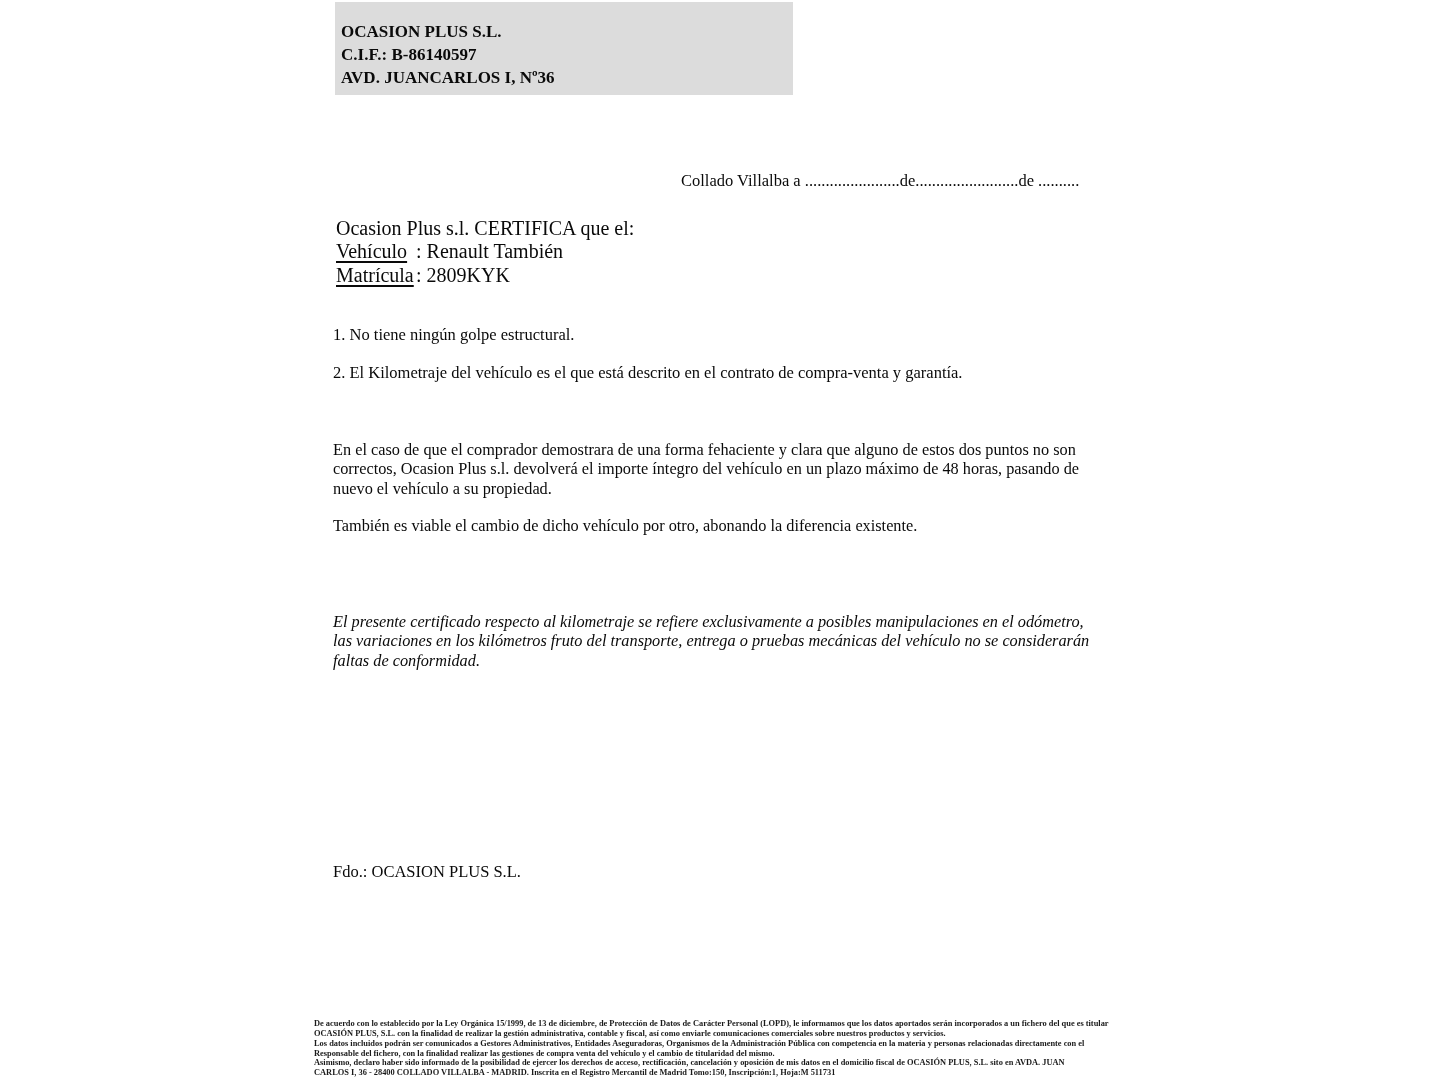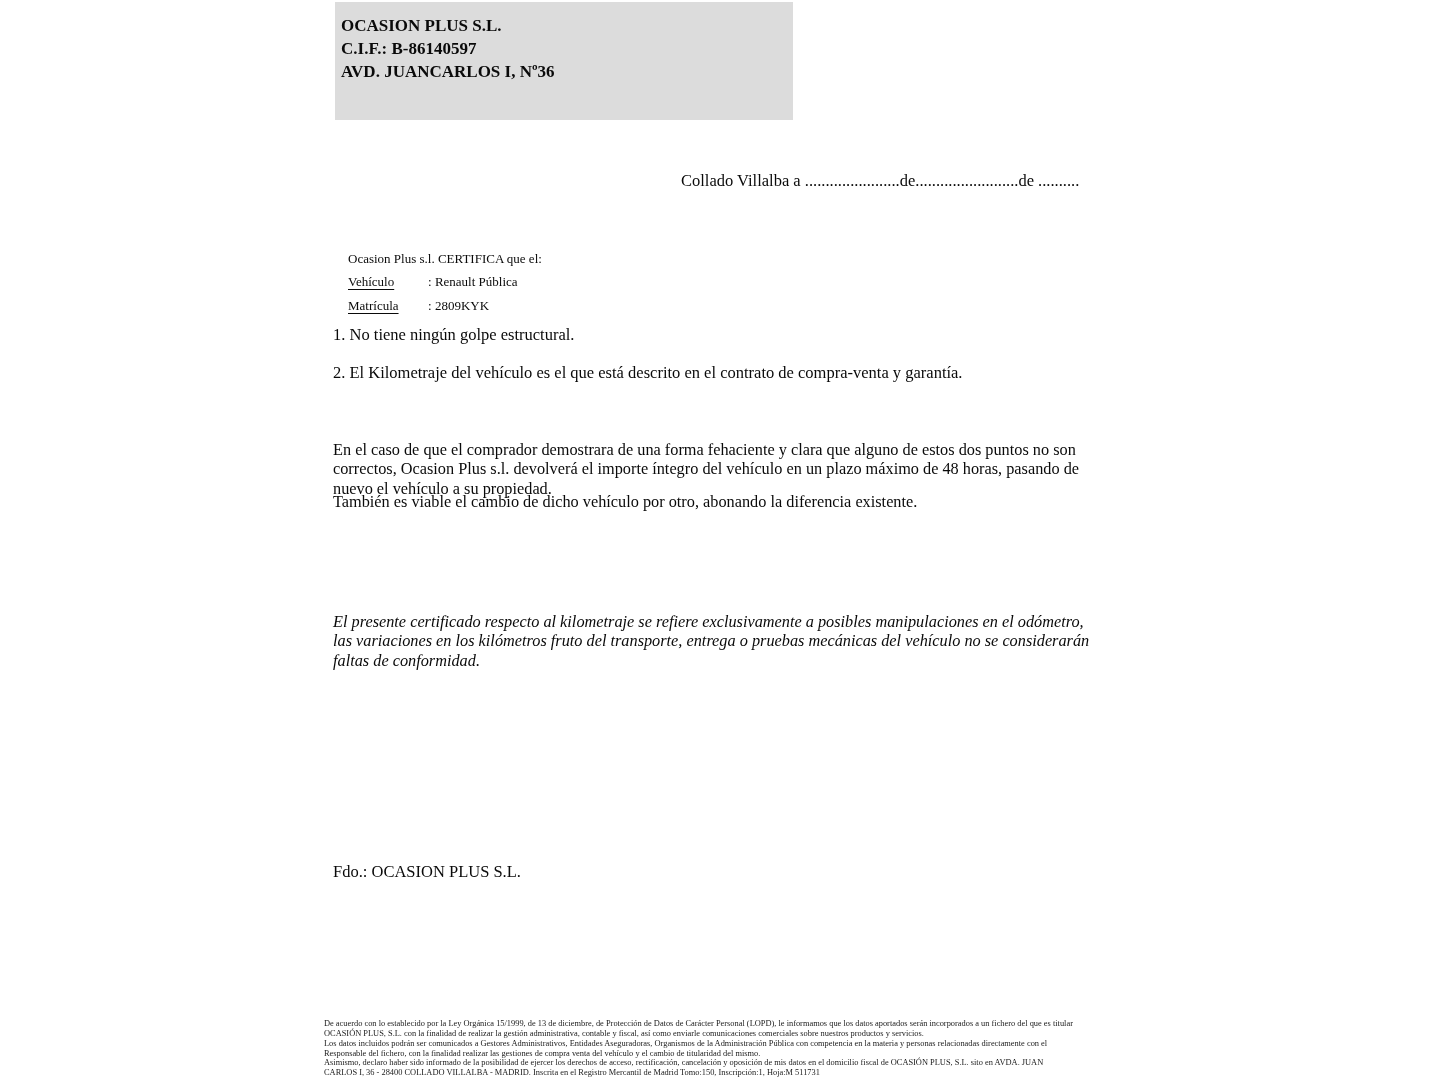--- a/index.html
+++ b/index.html
@@ -12,23 +12,23 @@
     color: #0a0a0a;
     overflow: hidden;
   }
 
   
   .letterhead {
     position: absolute;
     left: 335px;
     top: 2px;
     width: 458px;
-    height: 118px;
+    height: 93px;
     background: #dcdcdc;
-    padding: 12px 0 0 6px;
+    padding: 18px 0 0 6px;
     box-sizing: border-box;
   }
   .letterhead-line {
     font-weight: 700;
     font-size: 17px;
     line-height: 23.2px;
     white-space: nowrap;
   }
 
   
@@ -36,83 +36,83 @@
     position: absolute;
     left: 681px;
     top: 171px;
     font-size: 16.5px;
     white-space: nowrap;
   }
 
   
   .cert-block {
     position: absolute;
-    left: 348px;
+    left: 336px;
     top: 217px;
-    font-size: 13px;
-    margin-top: 30px;
+    font-size: 20px;
   }
   .cert-line { line-height: 23.3px; white-space: nowrap; }
   .cert-label { display: inline-block; width: 80px; }
   .cert-label span { text-decoration: underline; text-underline-offset: 3px; }
 
   
   .point { position: absolute; left: 333px; font-size: 16.5px; white-space: nowrap; }
   .point-1 { top: 325px; }
   .point-2 { top: 363px; }
 
   
   .para {
     position: absolute;
     left: 333px;
     width: 766px;
     font-size: 16.3px;
     line-height: 19.4px;
   }
   .para-1 { top: 440px; }
-  .para-2 { top: 492px; }
+  .para-2 { top: 516px; }
   .para-3 { top: 555px; }
   .para-4 { top: 612px; font-style: italic; }
 
   
   .signature {
     position: absolute;
     left: 333px;
     top: 862px;
     font-size: 16.5px;
     white-space: nowrap;
   }
 
   
   .legal {
     position: absolute;
-    left: 324px;
+    left: 314px;
     top: 1019px;
     font-size: 8.4px;
     line-height: 9.85px;
     color: #1a1a1a;
+    font-weight: bold;
   }
   .legal-line { white-space: nowrap; }
 </style>
 </head>
 <body>
 
 <div class="page">
 
   <div class="letterhead" style="background: rgb(220, 220, 220);">
     <div class="letterhead-line">OCASION PLUS S.L.</div>
     <div class="letterhead-line">C.I.F.: B-86140597</div>
     <div class="letterhead-line">AVD. JUANCARLOS I, Nº36</div>
   </div>
 
   <div class="date-line">Collado Villalba a .......................de.........................de ..........</div>
 
   <div class="cert-block">
     <div class="cert-line">Ocasion Plus s.l. CERTIFICA que el:</div>
-    <div class="cert-line"><span class="cert-label"><span>Vehículo</span></span><span>:</span> <span>Renault Pública</span></div>
+    <div class="cert-line"><span class="cert-label"><span>Vehículo</span></span><span>:</span> <span>Renault También</span></div>
     <div class="cert-line"><span class="cert-label"><span>Matrícula</span></span><span>:</span> <span>2809KYK</span></div>
   </div>
 
   <div class="point point-1">1. No tiene ningún golpe estructural.</div>
   <div class="point point-2">2. El Kilometraje del vehículo es el que está descrito en el contrato de compra-venta y garantía.</div>
 
   <div class="para para-1">En el caso de que el comprador demostrara de una forma fehaciente y clara que alguno de estos dos puntos no son correctos, Ocasion Plus s.l. devolverá el importe íntegro del vehículo en un plazo máximo de 48 horas, pasando de nuevo el vehículo a su propiedad.</div>
   <div class="para para-2">También es viable el cambio de dicho vehículo por otro, abonando la diferencia existente.</div>
   <div class="para para-4">El presente certificado respecto al kilometraje se refiere exclusivamente a posibles manipulaciones en el odómetro, las variaciones en los kilómetros fruto del transporte, entrega o pruebas mecánicas del vehículo no se considerarán faltas de conformidad.</div>
 

